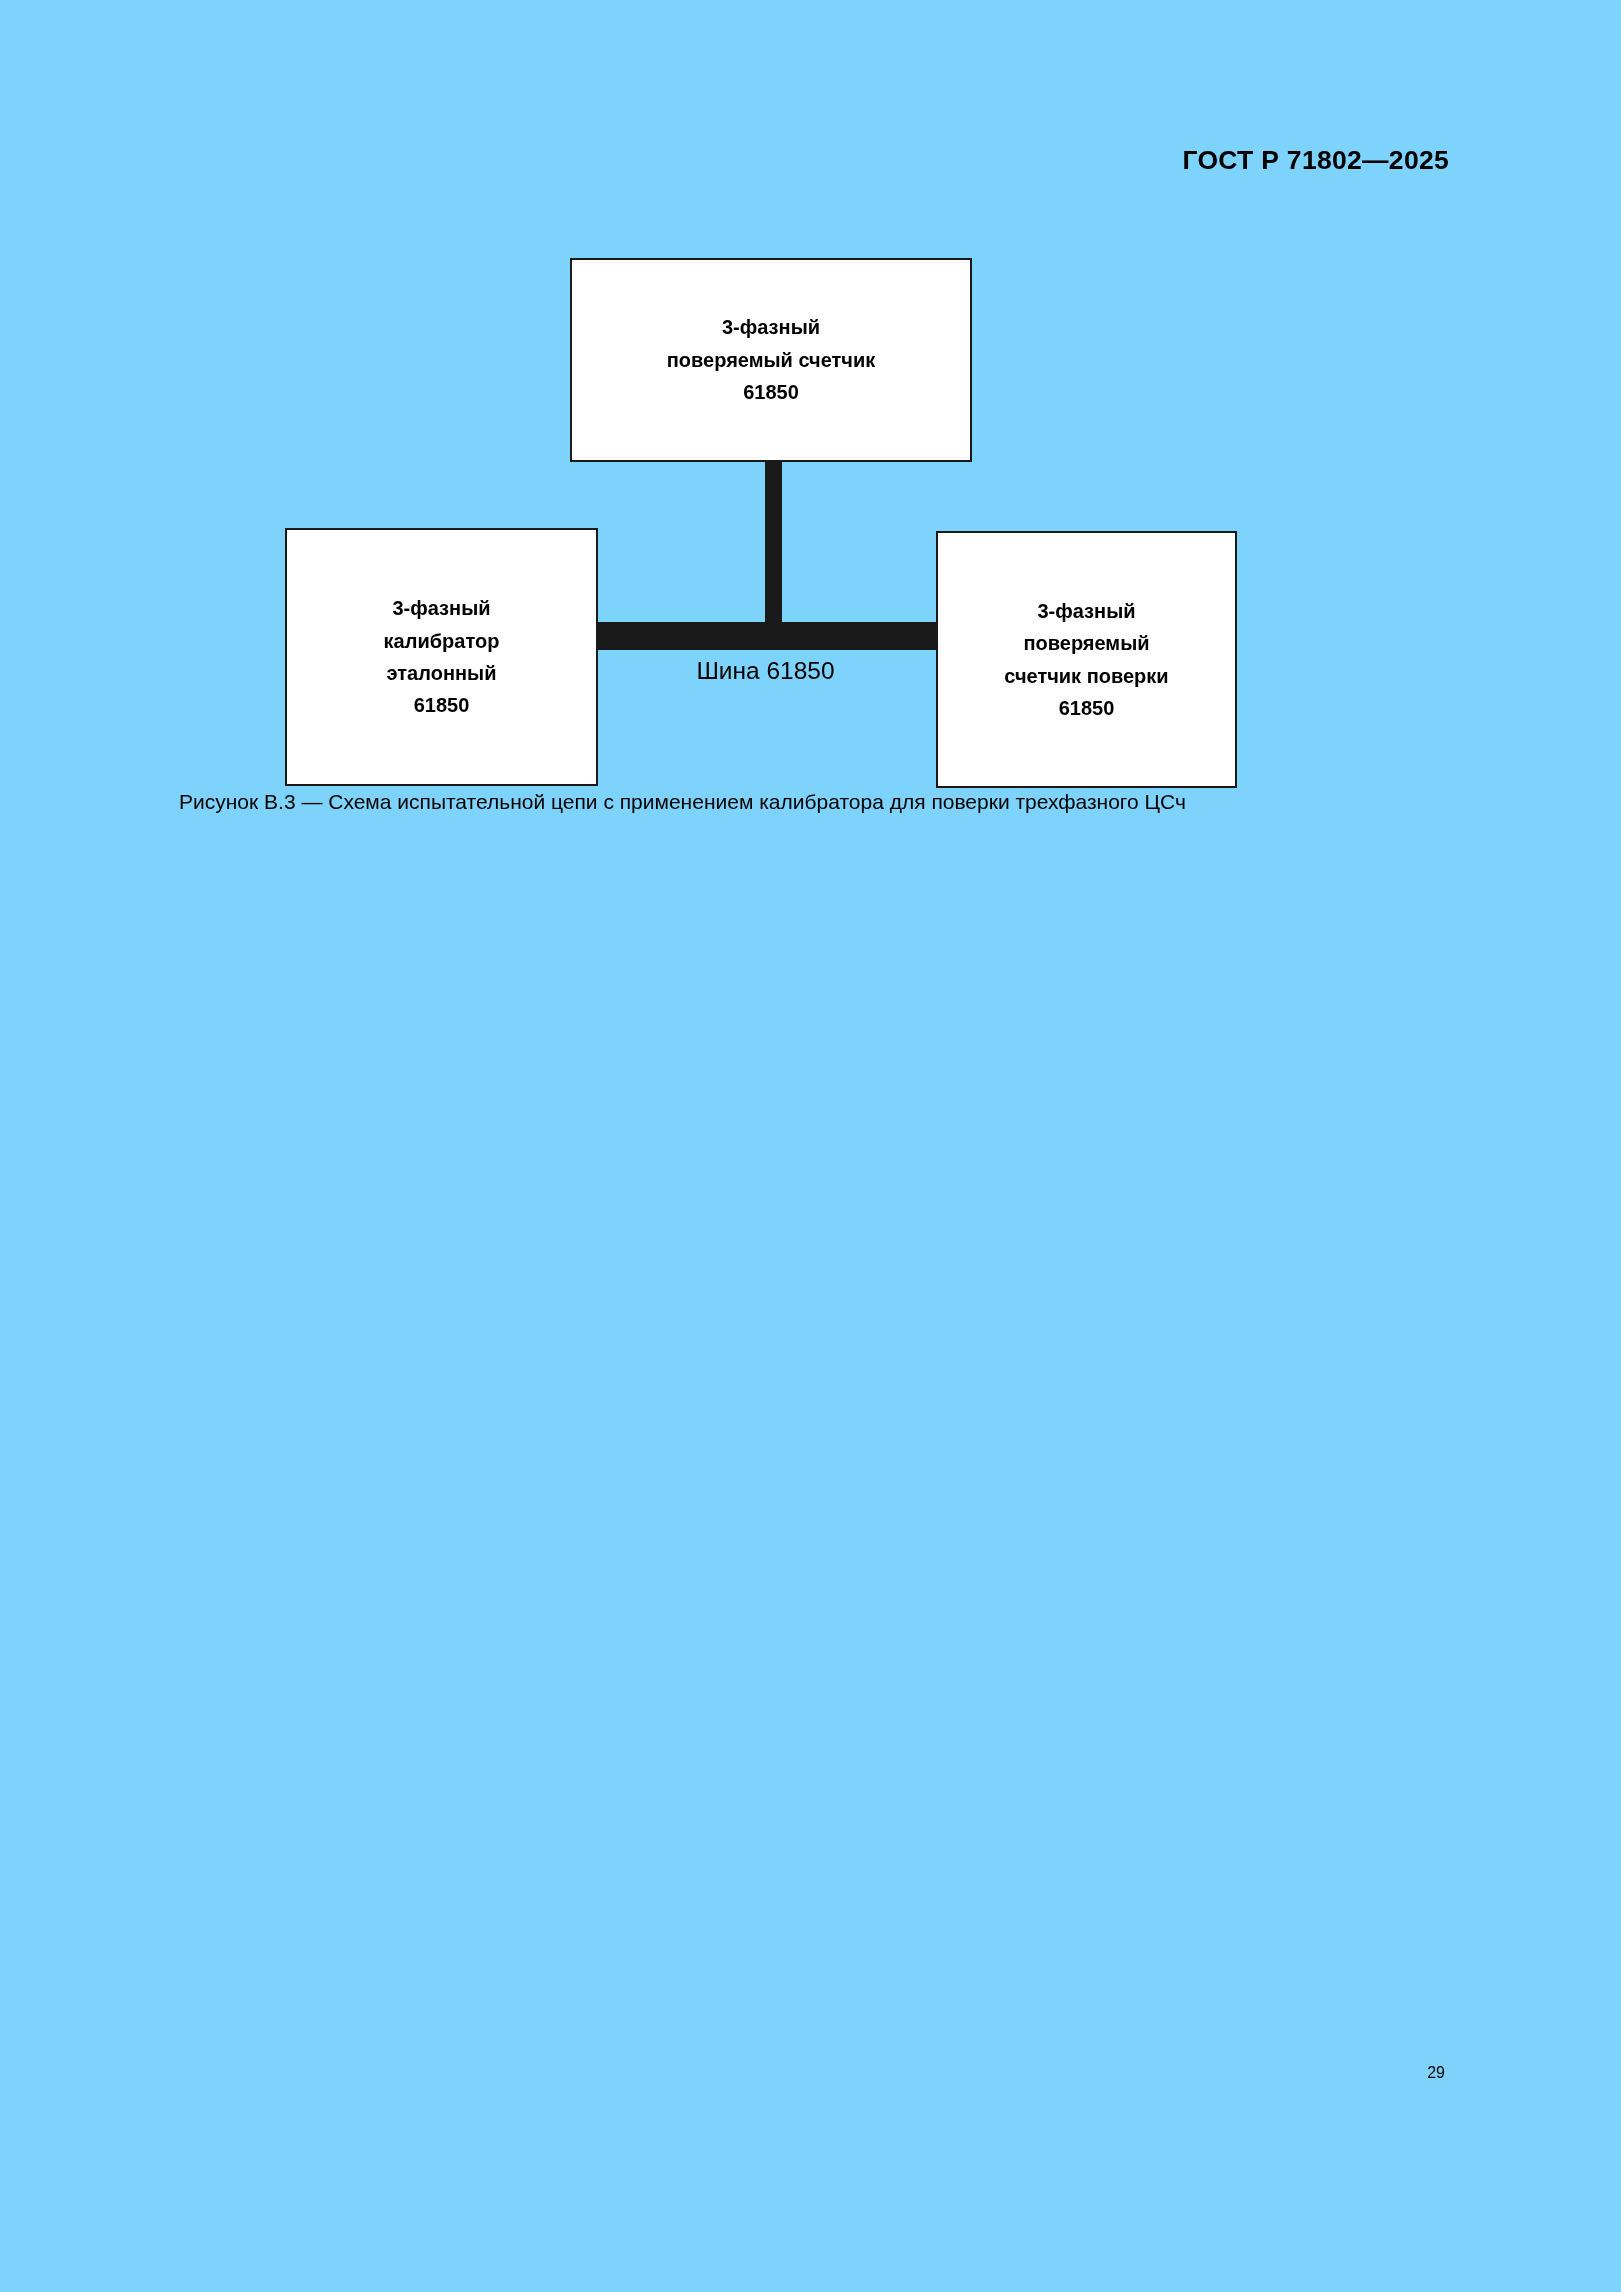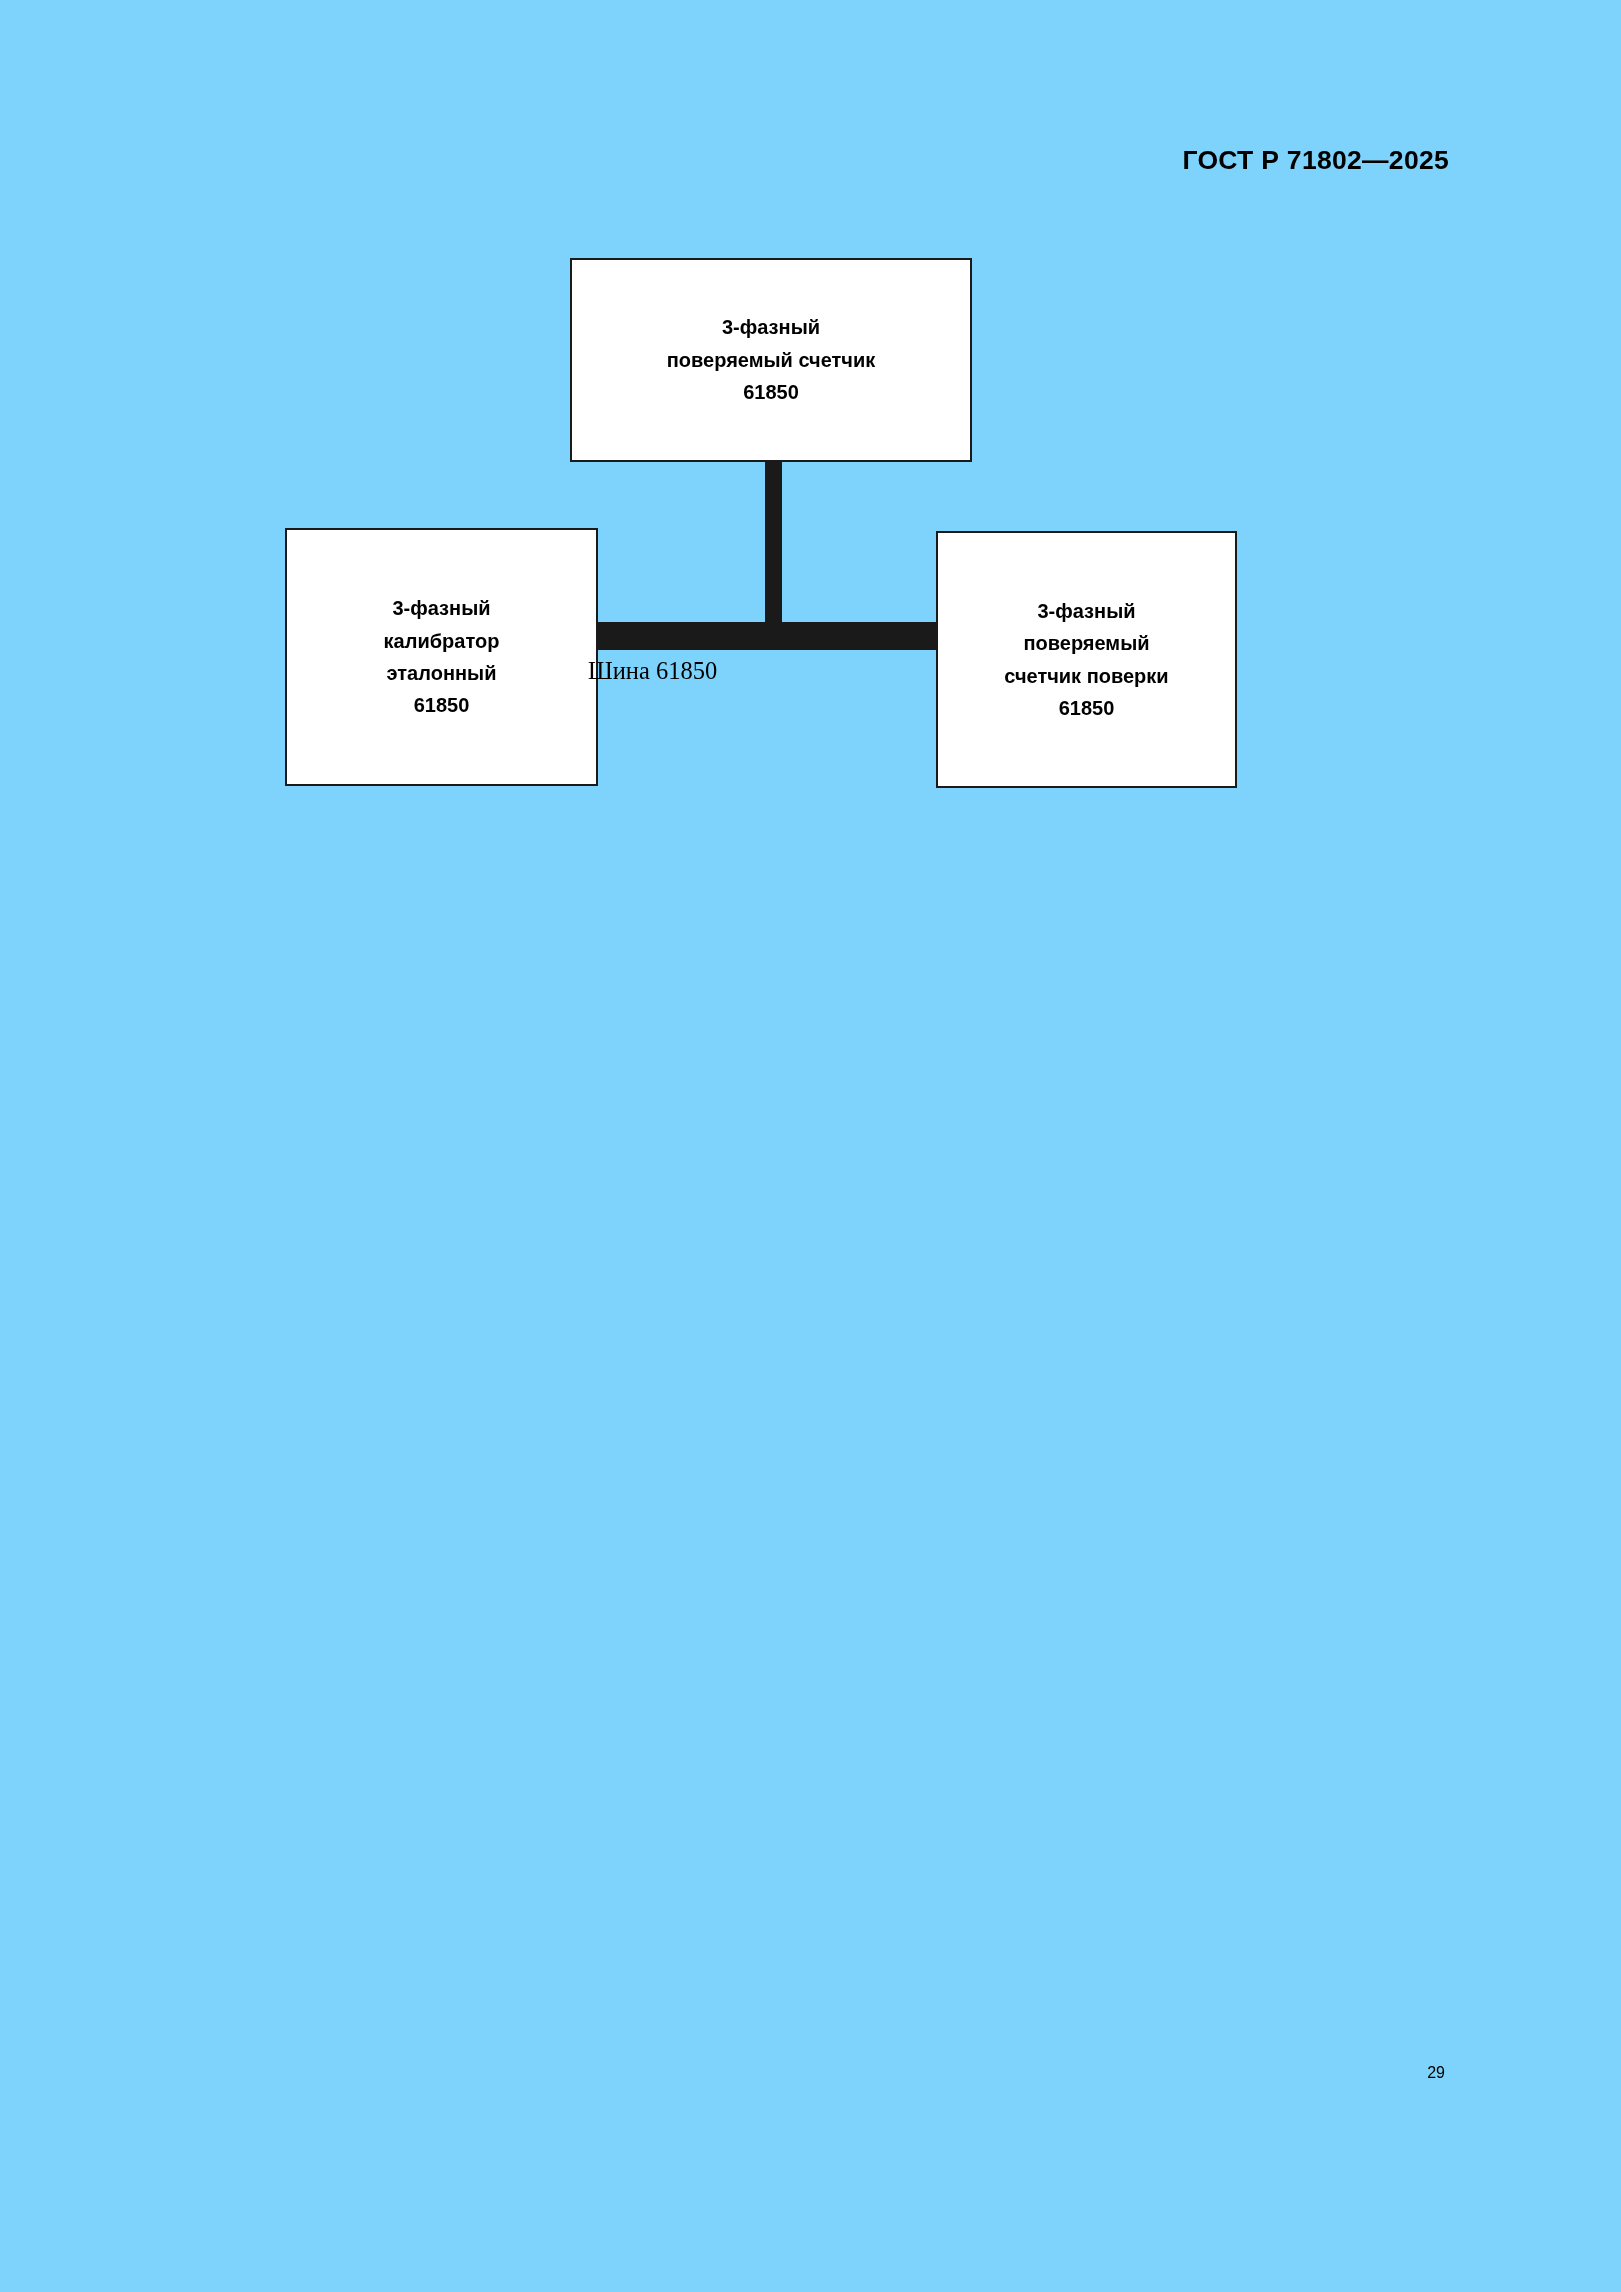--- a/index.html
+++ b/index.html
@@ -67,22 +67,22 @@
     z-index: 2;
   }
   #bus-vertical   { left: 765px; top: 431px; width: 16.7px;  height: 172px; }
   #bus-horizontal { left: 588px; top: 594px; width: 355px; height: 28px; }
 
   #bus-label {
     position: absolute;
     left: 588px;
     top: 629px;
     width: 355px;
-    text-align: left;
-    font-family: Liberation Serif, serif;
+    text-align: center;
+    font-family: Liberation Sans, sans-serif;
     font-size: 24.5px;
     font-weight: normal;
     white-space: nowrap;
     z-index: 4;
   }
 
   
   #figure-caption {
     position: absolute;
     left: 179px;
@@ -129,17 +129,18 @@
       <span class="line">счетчик поверки</span>
       <span class="line">61850</span>
     </div>
 
     <div class="bus" id="bus-vertical"></div>
     <div class="bus" id="bus-horizontal"></div>
 
     <div id="bus-label">Шина 61850</div>
   </div>
 
+  <div id="figure-caption">Рисунок В.3 — Схема испытательной цепи с применением калибратора для поверки трехфазного ЦСч</div>
 
   <div id="page-number">29</div>
 
 </div>
 
 
 </body></html>

